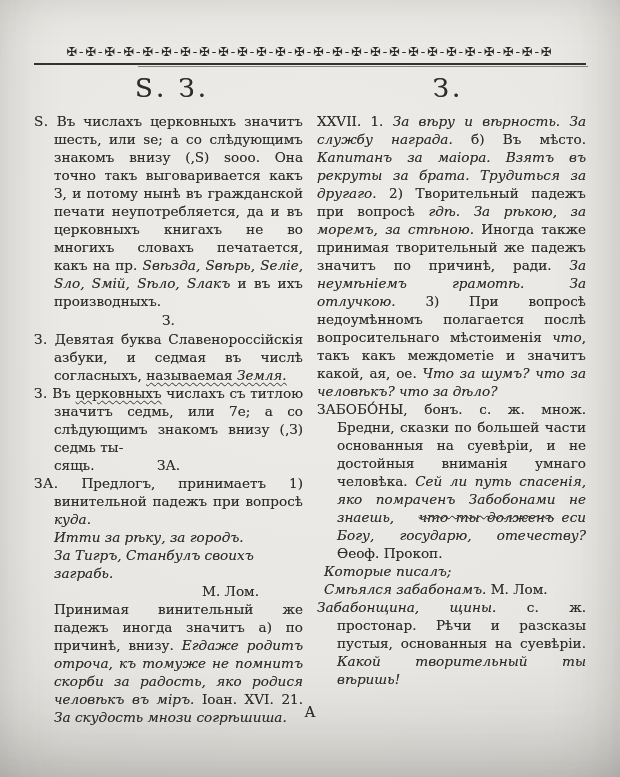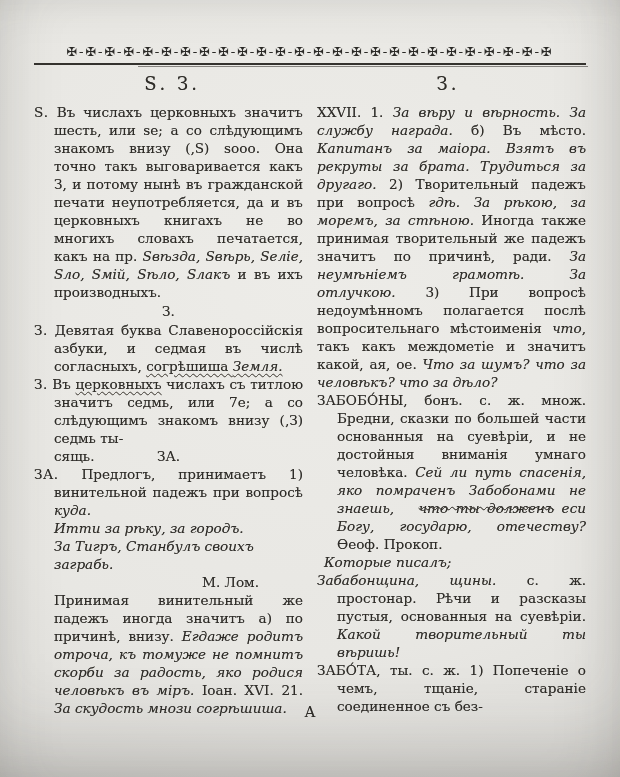--- a/index.html
+++ b/index.html
@@ -15,21 +15,21 @@
     text-shadow:0 0 .5px rgba(30,28,25,.45);
   }
   .ornament{
     margin:42px 30px 0 30px;height:20px;line-height:20px;
     font-family:"DejaVu Sans",sans-serif;font-size:12.5px;letter-spacing:2px;
     color:#2b2a27;text-align:center;white-space:nowrap;overflow:hidden;
   }
   .rule{width:552px;margin:1px auto 0;border-top:2px solid #34322e;}
   .rule2{width:450px;margin:1px 32px 0 auto;border-top:1px solid rgba(52,50,46,.55);}
   .headers{display:flex;margin:6px 34px 0 34px;}
-  .col-header{flex:1;text-align:center;font-size:18px;letter-spacing:3px;}
+  .col-header{flex:1;text-align:center;font-size:26px;letter-spacing:3px;}
   .columns{display:flex;gap:14px;margin:9px 34px 0 34px;font-size:13.6px;line-height:18px;}
   .col{flex:1;min-width:0;}
   .blk{margin:0;}
   .hang{text-align:justify;padding-left:20px;text-indent:-20px;}
   .p{text-align:justify;}
   .cont{text-align:justify;padding-left:20px;}
   .h{text-align:center;margin:1px 0;}
   .line{padding-left:20px;}
   .line0{padding-left:7px;}
   .lineR{text-align:right;padding-right:44px;}
@@ -51,31 +51,31 @@
   <div class="rule"></div>
   <div class="rule2"></div>
   <div class="headers">
     <div class="col-header">Ѕ. З.</div>
     <div class="col-header">З.</div>
   </div>
   <div class="columns">
     <div class="col">
         <div class="blk hang"><span class="marker">Ѕ.</span> <span class="">Въ числахъ церковныхъ значитъ шесть, или ѕе; а со слѣдующимъ знакомъ внизу (‚Ѕ) ѕооо. Она точно такъ выговаривается какъ З, и потому нынѣ въ гражданской печати неупотребляется, да и въ церковныхъ книгахъ не во многихъ словахъ печатается, какъ на пр. </span><span class="it">Ѕвѣзда, Ѕвѣрь, Ѕеліе, Ѕло, Ѕмій, Ѕѣло, Ѕлакъ</span><span class=""> и въ ихъ производныхъ.</span></div>
         <div class="blk h"><span class="">З.</span></div>
-        <div class="blk hang"><span class="marker">З.</span> <span class="">Девятая буква Славенороссійскія азбуки, и седмая въ числѣ согласныхъ, </span><span class="wavy">согрѣшиша </span><span class="it wavy">Земля.</span></div>
+        <div class="blk hang"><span class="marker">З.</span> <span class="">Девятая буква Славенороссійскія азбуки, и седмая въ числѣ согласныхъ, </span><span class="wavy">называемая </span><span class="it wavy">Земля.</span></div>
         <div class="blk hang"><span class="marker">З.</span> <span class="">Въ </span><span class="wavy">церковныхъ</span><span class=""> числахъ съ титлою значитъ седмь, или 7е; а со слѣдующимъ знакомъ внизу (‚З) седмь ты-</span></div>
         <div class="blk split"><span>сящь.</span><span class="c">ЗА.</span></div>
         <div class="blk hang"><span class="marker">ЗА.</span> <span class="">Предлогъ, принимаетъ 1) винительной падежъ при вопросѣ </span><span class="it">куда.</span></div>
         <div class="blk line"><span class="it">Итти за рѣку, за городъ.</span></div>
         <div class="blk line"><span class="it">За Тигръ, Станбулъ своихъ заграбь.</span></div>
         <div class="blk lineR"><span class="">М. Лом.</span></div>
         <div class="blk cont"><span class="">Принимая винительный же падежъ иногда значитъ а) по причинѣ, внизу. </span><span class="it">Егдаже родитъ отроча, къ томуже не помнитъ скорби за радость, яко родися человѣкъ въ міръ.</span><span class=""> Іоан. XVI. 21. </span><span class="it">За скудость мнози согрѣшиша.</span></div>
       </div>
     <div class="col">
         <div class="blk p"><span class="">XXVII. 1. </span><span class="it">За вѣру и вѣрность. За службу награда.</span><span class=""> б) Въ мѣсто. </span><span class="it">Капитанъ за маіора. Взятъ въ рекруты за брата. Трудиться за другаго.</span><span class=""> 2) Творительный падежъ при вопросѣ </span><span class="it">гдѣ. За рѣкою, за моремъ, за стѣною.</span><span class=""> Иногда также принимая творительный же падежъ значитъ по причинѣ, ради. </span><span class="it">За неумѣніемъ грамотѣ. За отлучкою.</span><span class=""> 3) При вопросѣ недоумѣнномъ полагается послѣ вопросительнаго мѣстоименія </span><span class="it">что</span><span class="">, такъ какъ междометіе и значитъ какой, ая, ое. </span><span class="it">Что за шумъ? что за человѣкъ? что за дѣло?</span></div>
         <div class="blk hang"><span class="">ЗАБОБО́НЫ, бонъ. с. ж. множ. Бредни, сказки по большей части основанныя на суевѣріи, и не достойныя вниманія умнаго человѣка. </span><span class="it">Сей ли путь спасенія, яко помраченъ Забобонами не знаешь, </span><span class="it strike">что ты долженъ</span><span class="it"> еси Богу, государю, отечеству?</span><span class=""> Ѳеоф. Прокоп.</span></div>
         <div class="blk line line0"><span class="it">Которые писалъ;</span></div>
+        <div class="blk line line0"><span class="it">Смѣялся забабонамъ.</span><span class=""> М. Лом.</span></div>
         <div class="blk hang"><span class="it">Забабонщина, щины.</span><span class=""> с. ж. простонар. Рѣчи и разсказы пустыя, основанныя на суевѣріи. </span><span class="it">Какой творительный ты вѣришь!</span></div>
-        <div class="blk hang"><span class="">ЗАБО́ТА, ты. с. ж. 1) Попеченіе о чемъ, тщаніе, стараніе соединенное съ без-</span></div>
       </div>
   </div>
   <div class="footer">А</div>
 </div>
 
 </body></html>

